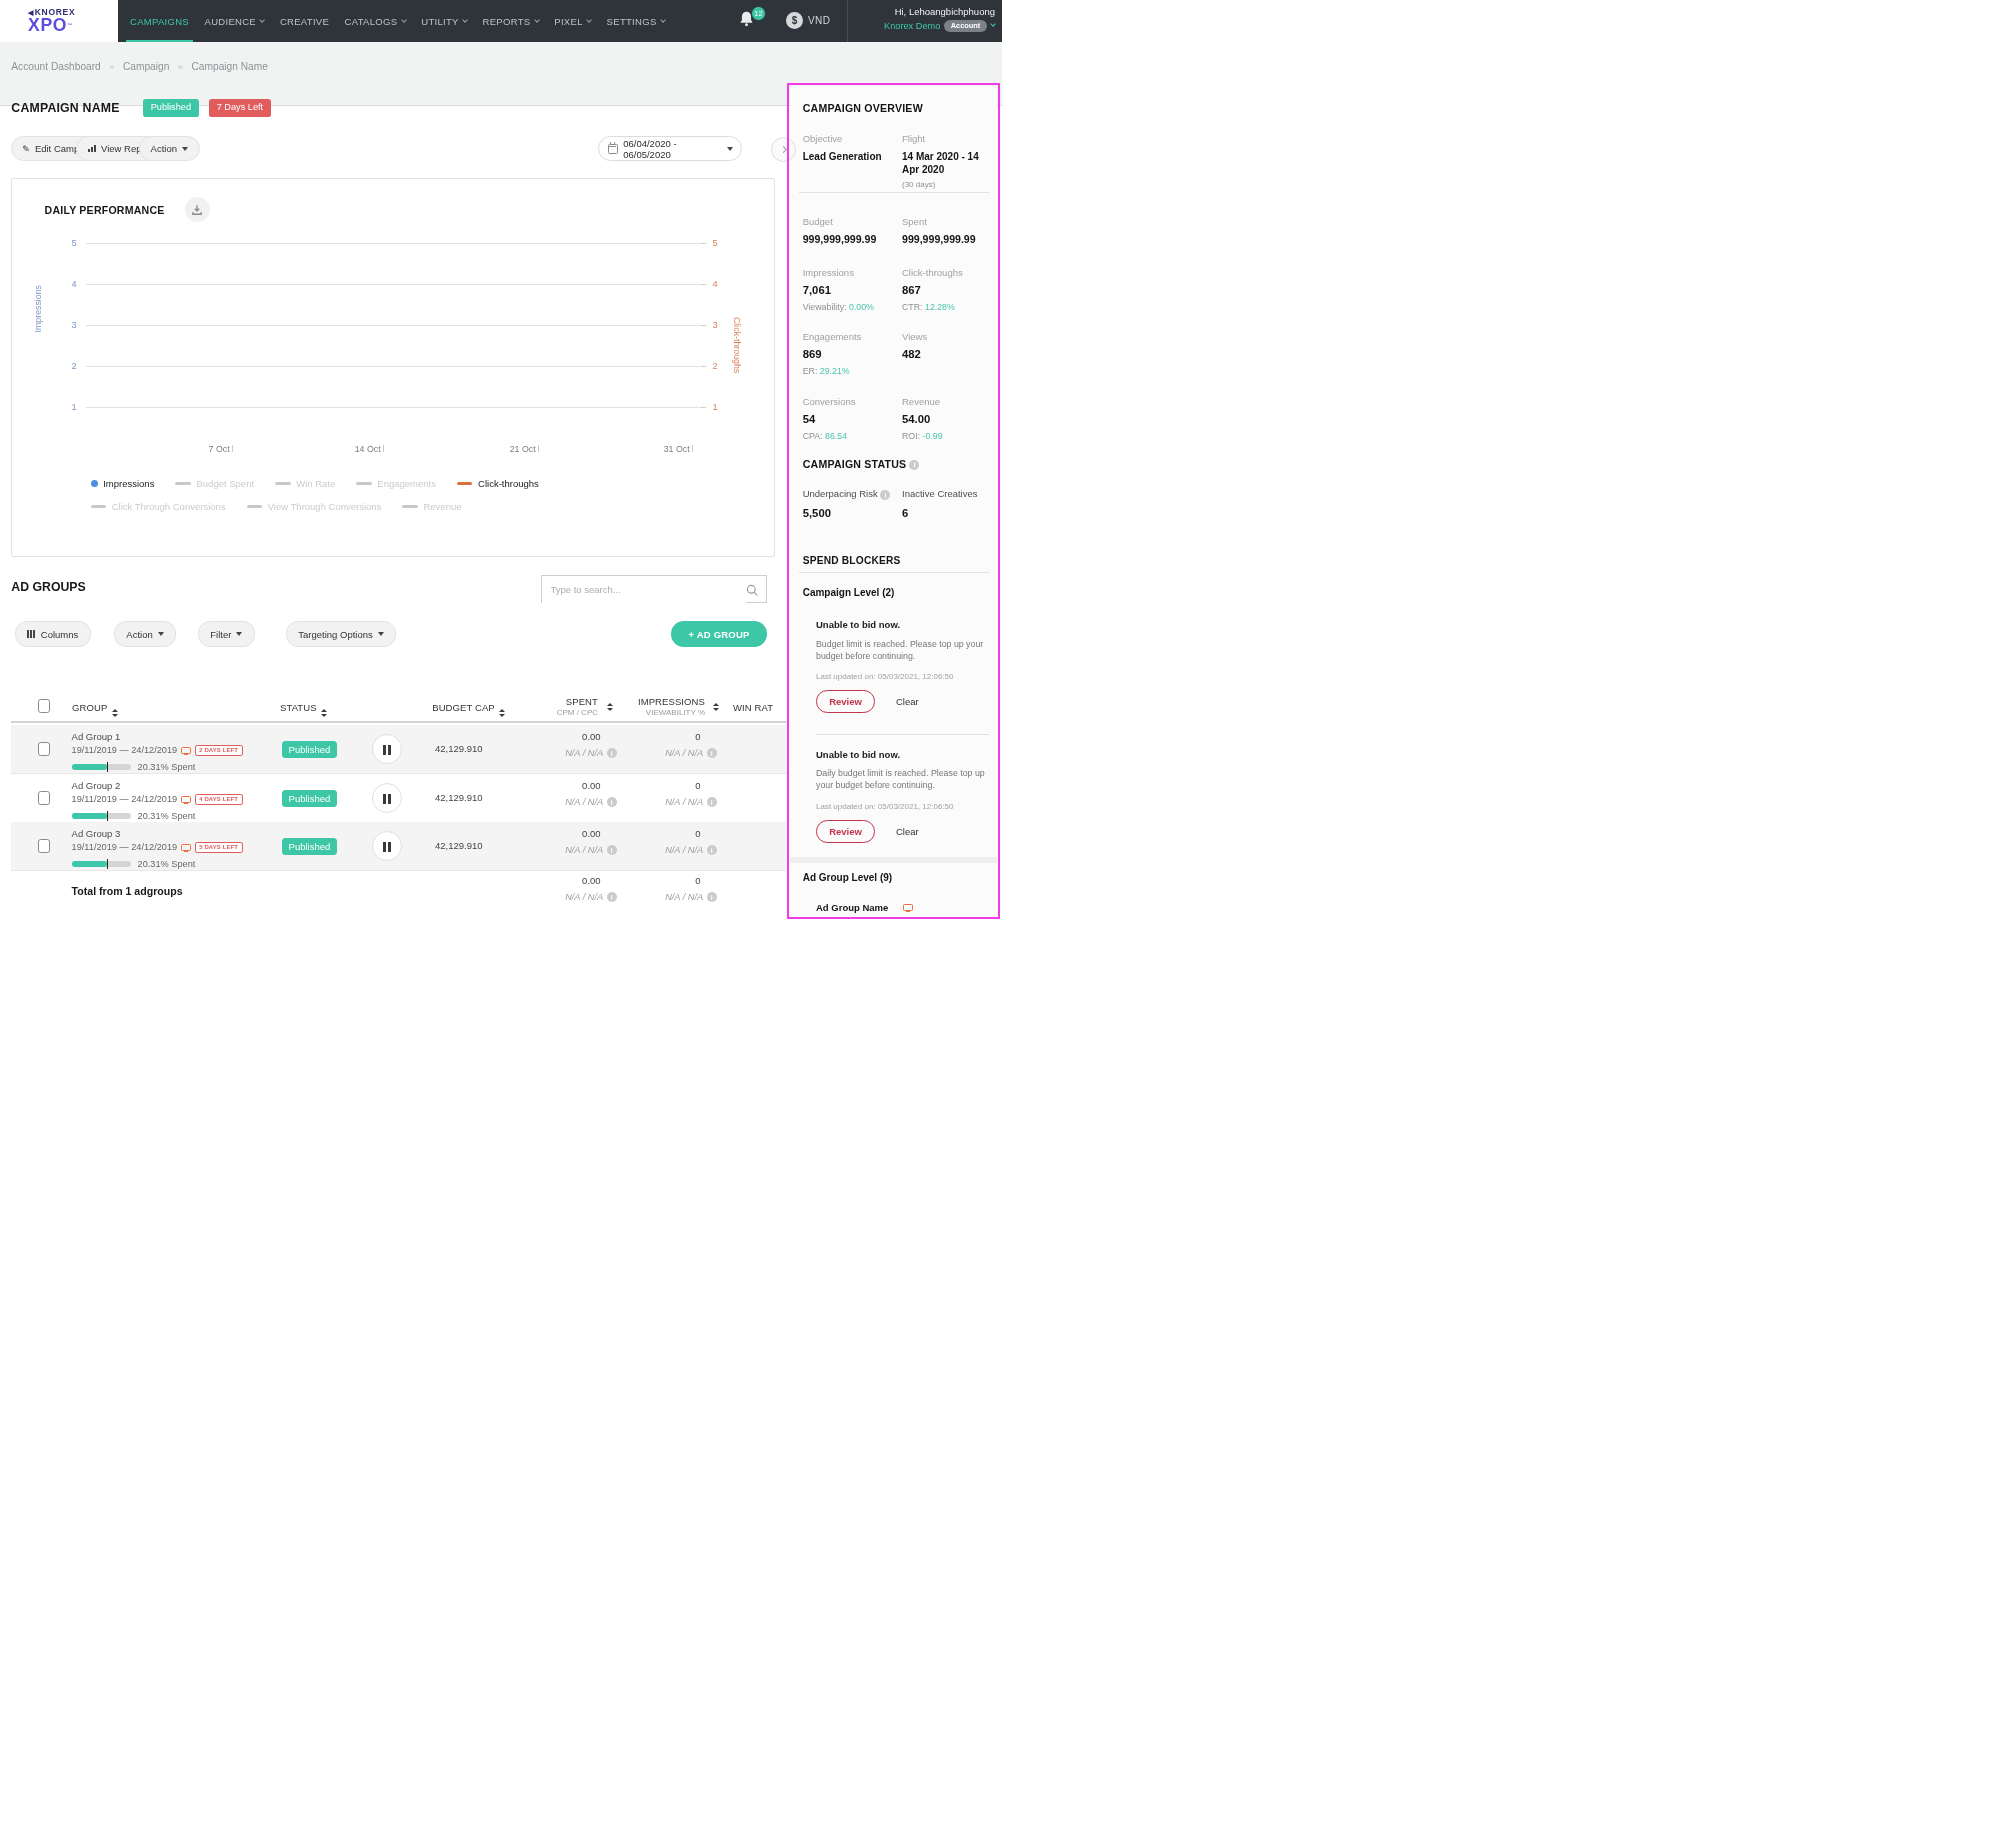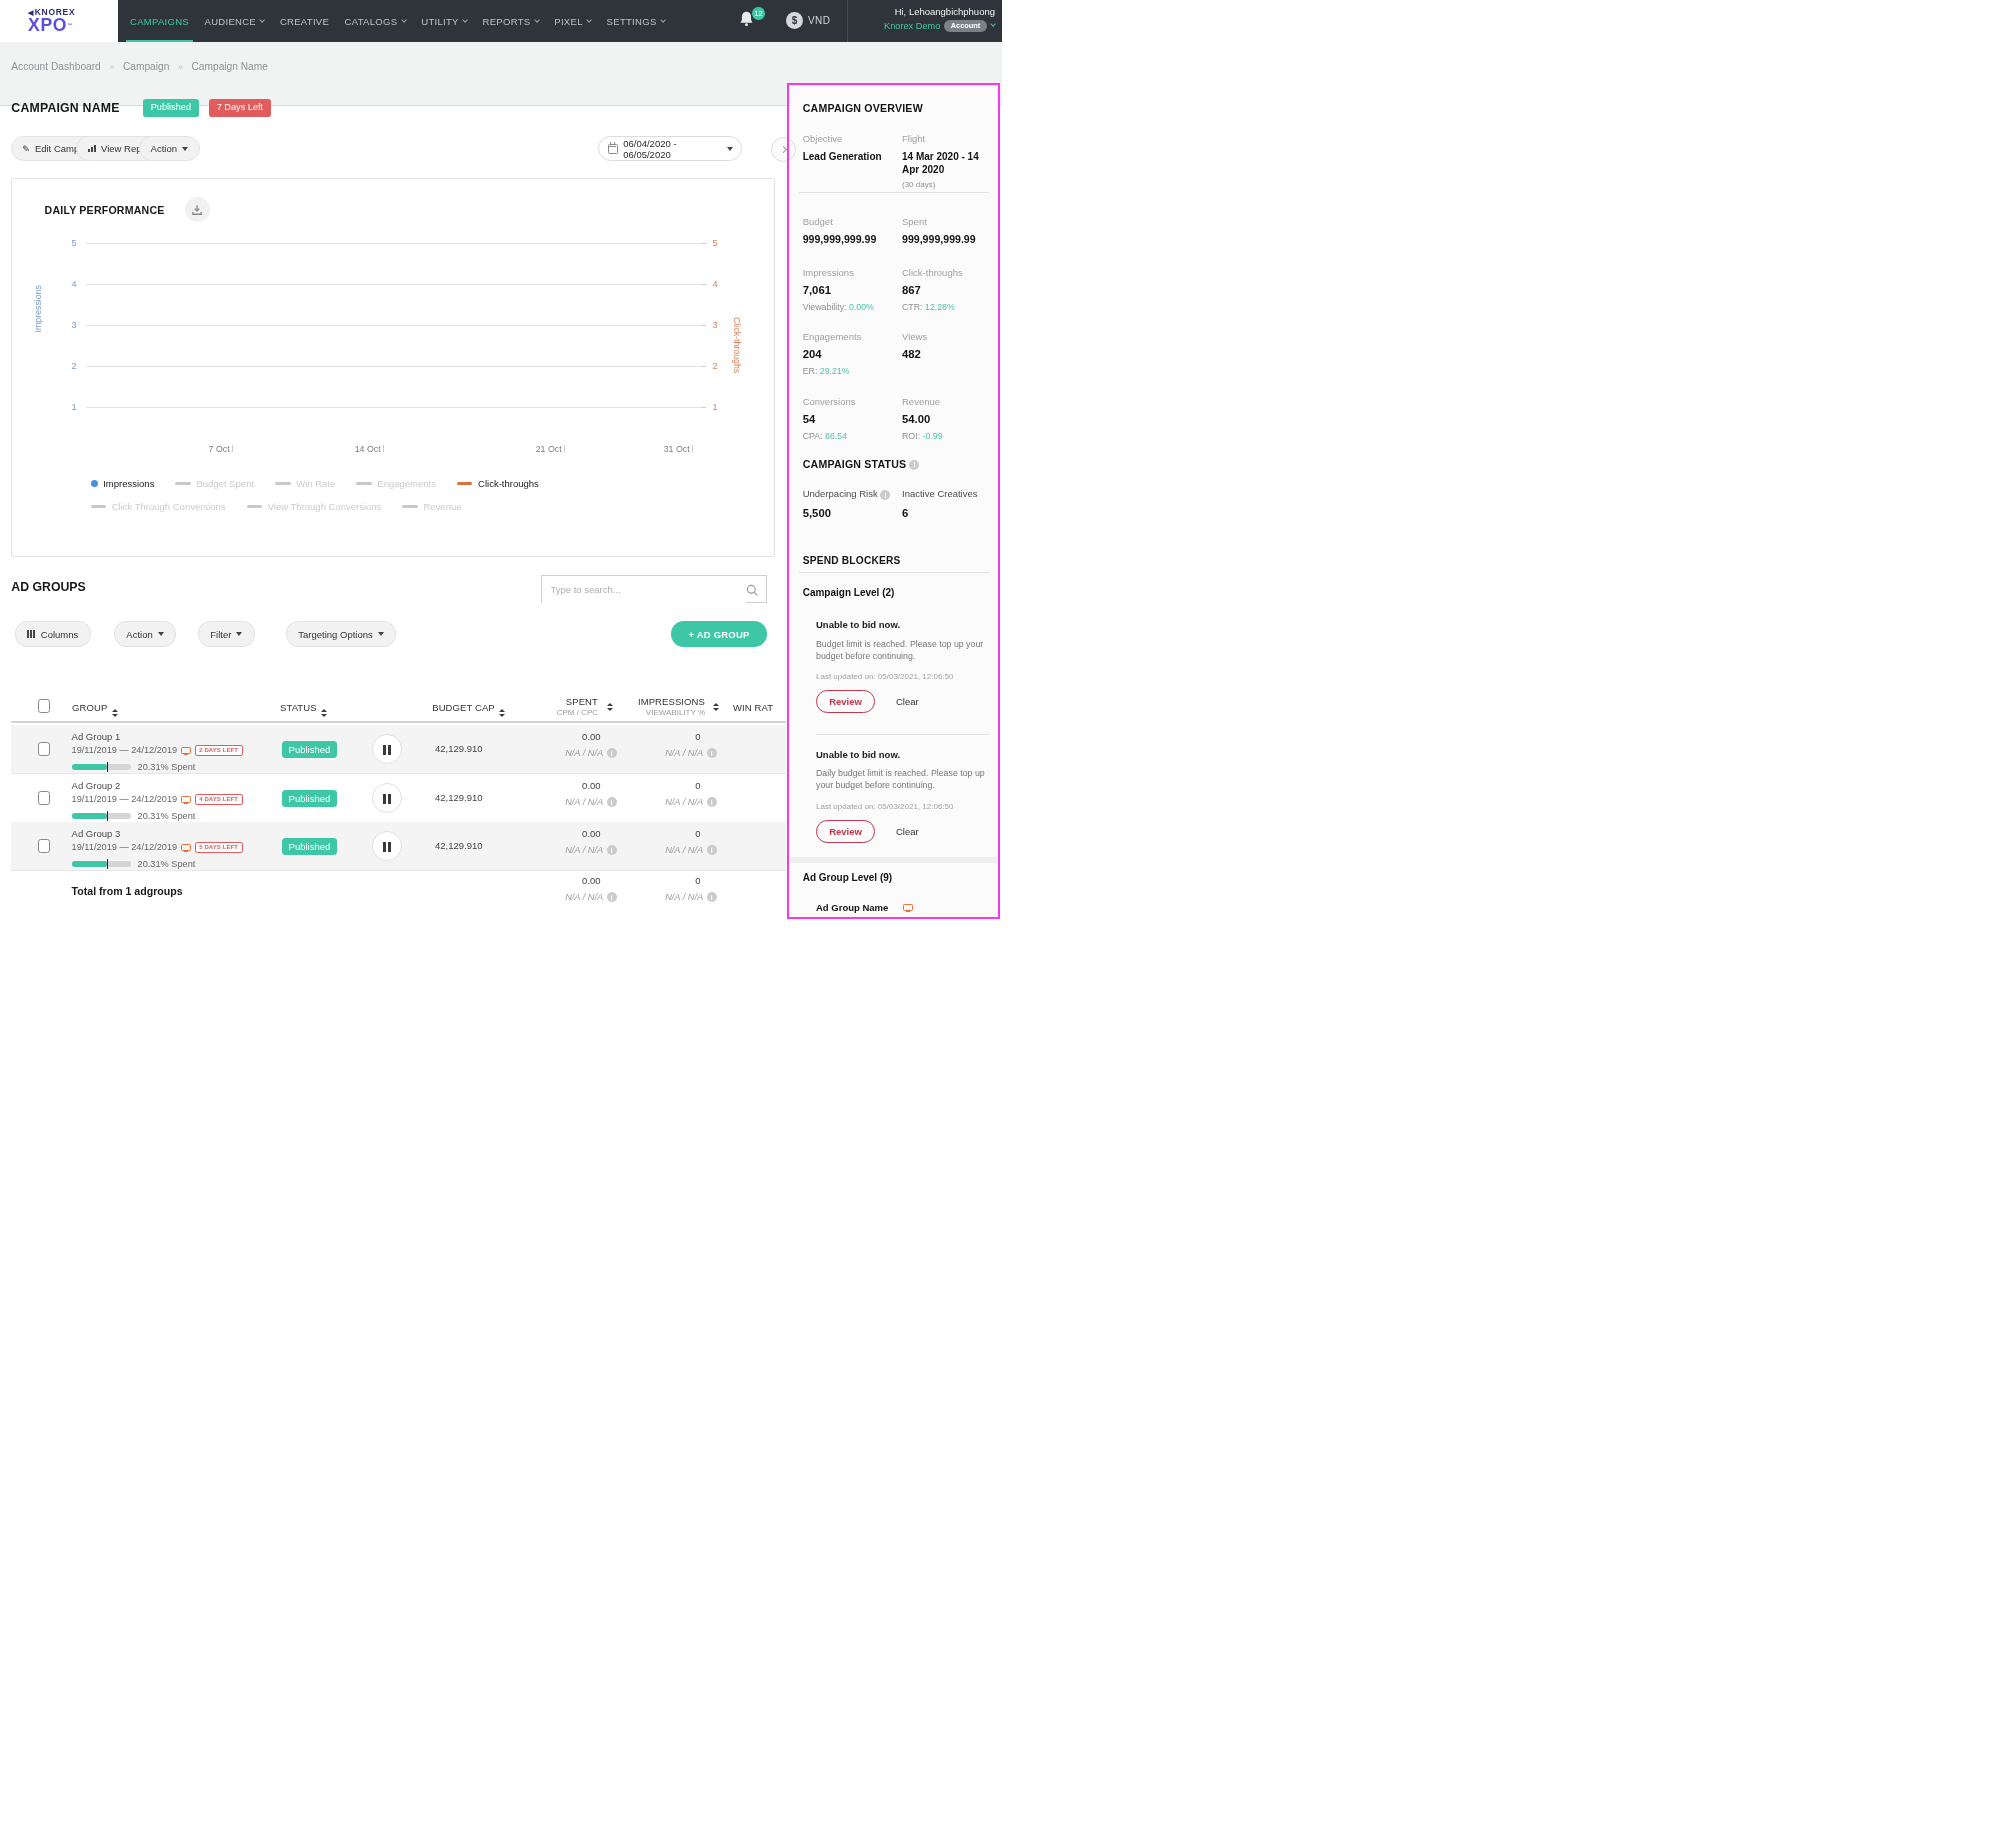--- a/index.html
+++ b/index.html
@@ -275,21 +275,21 @@
     <div class="ytick-r" style="top:100px">4</div>
     <div class="ytick-r" style="top:141px">3</div>
     <div class="ytick-r" style="top:182px">2</div>
     <div class="ytick-r" style="top:223px">1</div>
 
     <div class="yaxis-l">Impressions</div>
     <div class="yaxis-r">Click-throughs</div>
 
     <div class="xtick" style="left:187px">7 Oct</div>
     <div class="xtick" style="left:338px">14 Oct</div>
-    <div class="xtick" style="left:519px">21 Oct</div>
+    <div class="xtick" style="left:493px">21 Oct</div>
     <div class="xtick" style="left:647px">31 Oct</div>
 
     <div class="legend-row" style="top:299px">
       <div class="legend-item lg-on">
           <span class="key-dot"></span>
           <span>Impressions</span>
         </div>
       <div class="legend-item lg-off">
           <span class="key-dash"></span>
           <span>Budget Spent</span>
@@ -521,21 +521,21 @@
 
     <div class="sb-label col1" style="top:181px">Impressions</div>
     <div class="sb-label col2" style="top:181px">Click-throughs</div>
     <div class="sb-val col1" style="top:198px">7,061</div>
     <div class="sb-val col2" style="top:198px">867</div>
     <div class="sb-sub col1" style="top:216px"><span>Viewability:</span> <b>0.00%</b></div>
     <div class="sb-sub col2" style="top:216px"><span>CTR:</span> <b>12.28%</b></div>
 
     <div class="sb-label col1" style="top:245px">Engagements</div>
     <div class="sb-label col2" style="top:245px">Views</div>
-    <div class="sb-val col1" style="top:262px">204</div>
+    <div class="sb-val col1" style="top:262px">869</div>
     <div class="sb-val col2" style="top:262px">482</div>
     <div class="sb-sub col1" style="top:280px"><span>ER:</span> <b>29.21%</b></div>
 
     <div class="sb-label col1" style="top:310px">Conversions</div>
     <div class="sb-label col2" style="top:310px">Revenue</div>
     <div class="sb-val col1" style="top:327px">54</div>
     <div class="sb-val col2" style="top:327px">54.00</div>
     <div class="sb-sub col1" style="top:345px"><span>CPA:</span> <b>86.54</b></div>
     <div class="sb-sub col2" style="top:345px"><span>ROI:</span> <b>-0.99</b></div>
 

